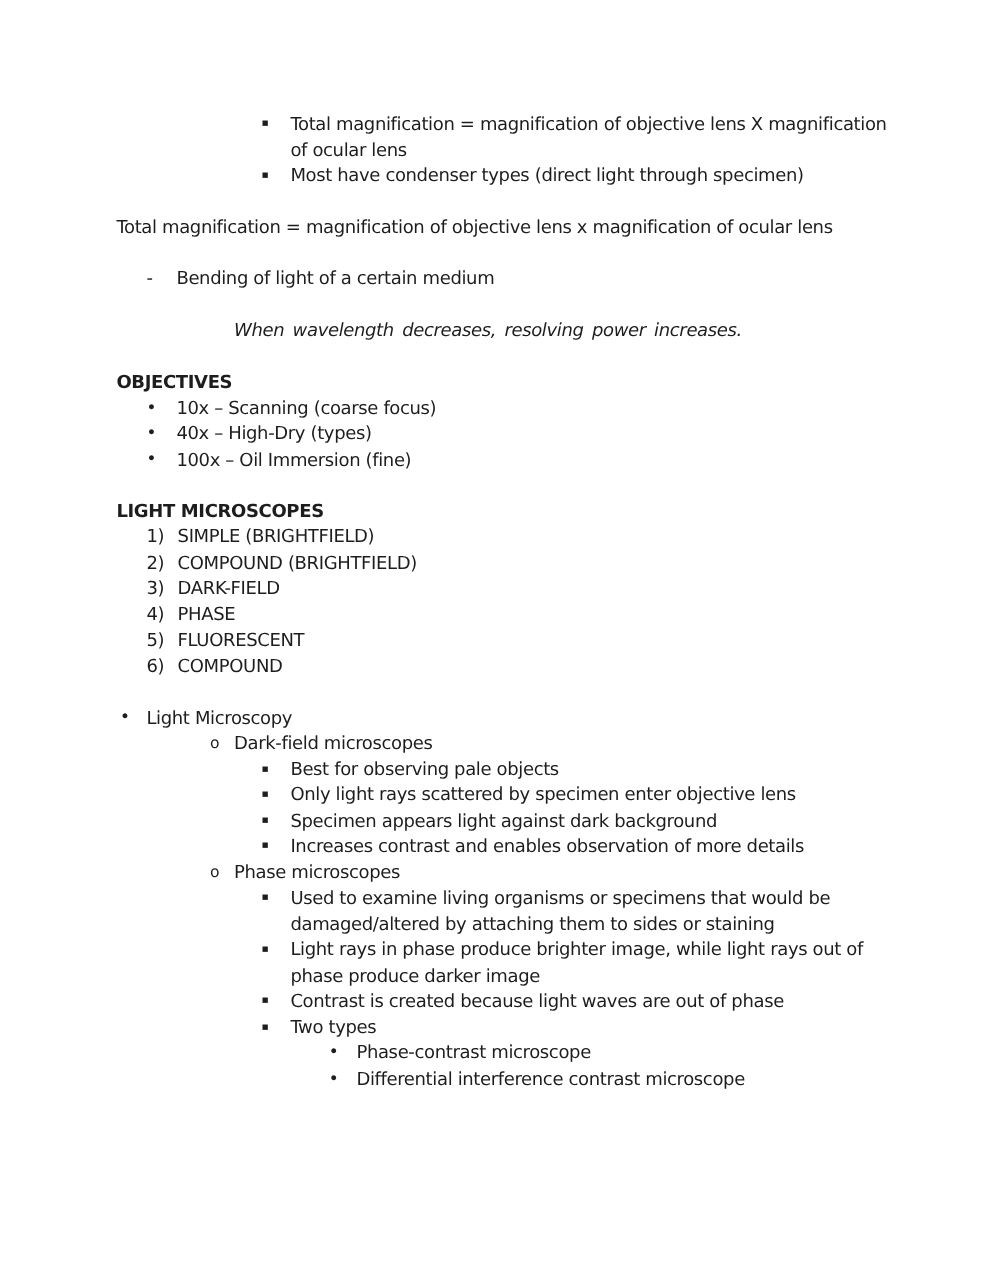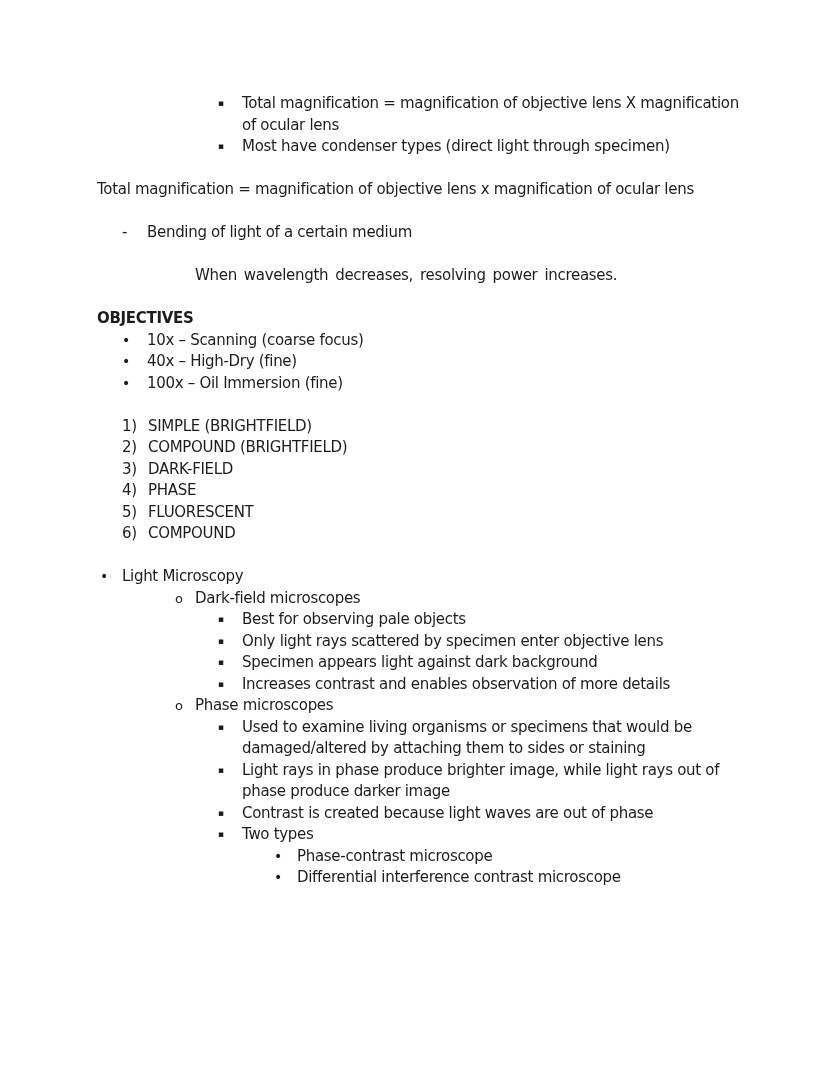--- a/index.html
+++ b/index.html
@@ -36,20 +36,21 @@
   .ind-l1   { margin-left: 25px; }    
   .ind-top  { margin-left: 3px;  }    
   .ind-o    { margin-left: 78px; }    
   .ind-sq   { margin-left: 121px; }   
   .ind-l3   { margin-left: 177px; }   
 
   .b { font-weight: normal; }
   .h { font-weight: bold; }
   .italic-note {
     margin-left: 98px;
+    font-style: italic;
     word-spacing: 2.5px;
   }
   .txt { flex: 1 1 auto; }
 </style>
 </head>
 <body>
 
 <div class="doc">
 
   <div class="row ind-sq">
@@ -78,29 +79,30 @@
 
   <div class="gap"></div>
 
   <div class="h">OBJECTIVES</div>
   <div class="row ind-l1">
     <span class="mk mk-dot2">•</span>
     <span class="txt">10x – Scanning (coarse focus)</span>
   </div>
   <div class="row ind-l1">
     <span class="mk mk-dot2">•</span>
-    <span class="txt">40x – High-Dry (fine)</span>
+    <span class="txt">40x – High-Dry (types)</span>
   </div>
   <div class="row ind-l1">
     <span class="mk mk-dot2">•</span>
     <span class="txt">100x – Oil Immersion (fine)</span>
   </div>
 
   <div class="gap"></div>
 
+  <div class="h">LIGHT MICROSCOPES</div>
 
   <div class="row ind-l1">
     <span class="mk mk-num">1)</span>
     <span class="txt"><span class="b">SIMPLE</span><span> (BRIGHTFIELD)</span></span>
   </div>
   <div class="row ind-l1">
     <span class="mk mk-num">2)</span>
     <span class="txt"><span class="b">COMPOUND</span><span> (BRIGHTFIELD)</span></span>
   </div>
   <div class="row ind-l1 b">

